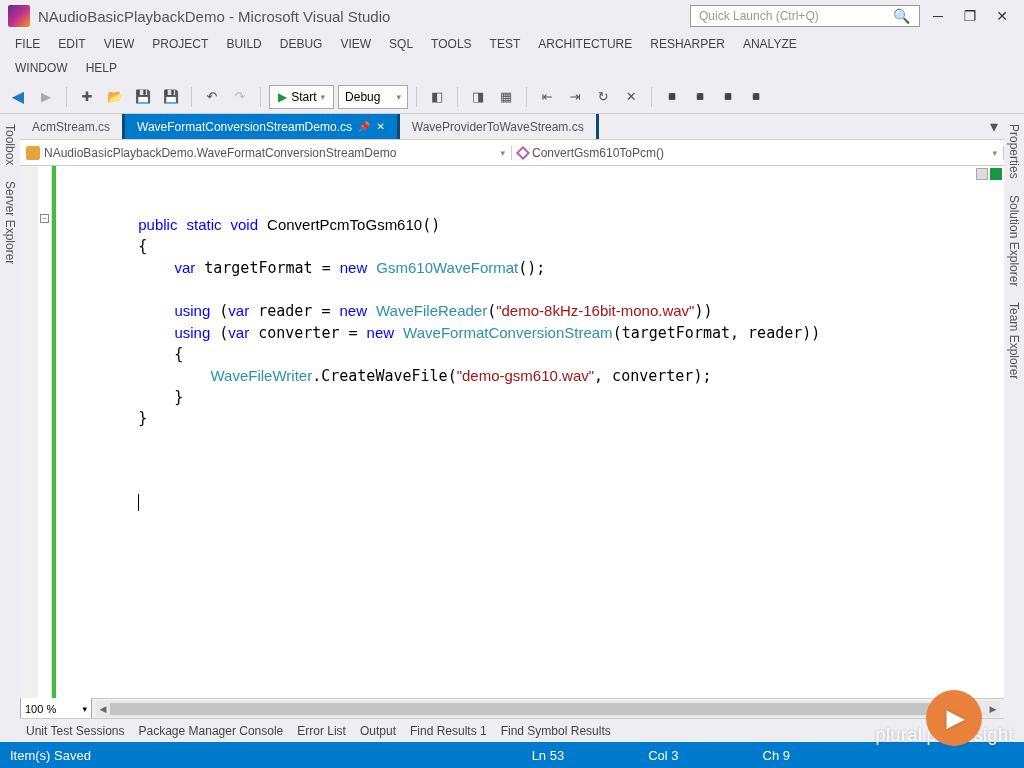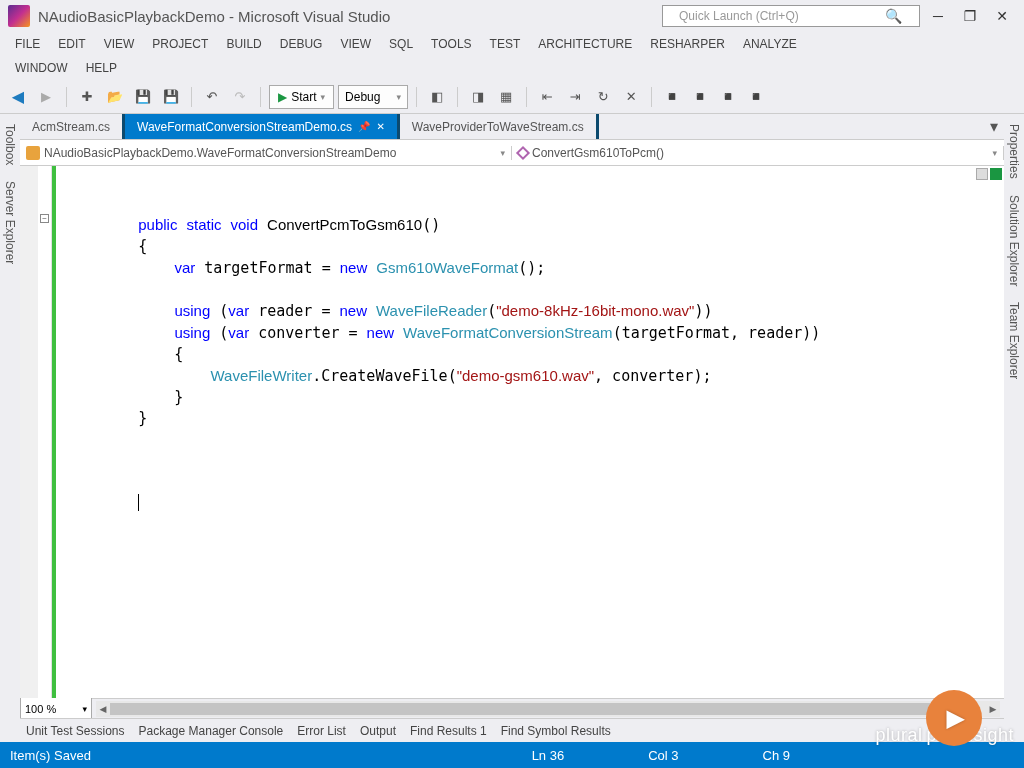--- a/index.html
+++ b/index.html
@@ -4,21 +4,21 @@
 <style>
 * { margin: 0; padding: 0; box-sizing: border-box; font-family: "Segoe UI", Tahoma, sans-serif; }
 html, body { width: 1024px; height: 768px; overflow: hidden; background: #fff; }
 .window { width: 1024px; height: 768px; display: flex; flex-direction: column; background: #eeeef2; }
 
 
 .titlebar { height: 32px; display: flex; align-items: center; padding: 0 8px; background: #eeeef2; }
 .titlebar .vslogo { width: 22px; height: 22px; margin-right: 8px; background: linear-gradient(135deg, #5c2d91, #c22f90 50%, #f7941d); border-radius: 2px; }
 .titlebar .title { flex: 0 0 auto; color: #555; font-size: 15px; }
 .titlebar .spacer { flex: 1; }
-.titlebar .quick-launch { width: 258px; height: 22px; border: 1px solid #999; background: #fff; display: flex; align-items: center; padding: 0 16px; font-size: 12px; color: #999; }
+.titlebar .quick-launch { width: 230px; height: 22px; border: 1px solid #999; background: #fff; display: flex; align-items: center; padding: 0 8px; font-size: 12px; color: #999; }
 .titlebar .quick-launch span.icon { margin-left: auto; font-size: 14px; color: #555; }
 .titlebar .winbtn { width: 28px; height: 22px; display: flex; align-items: center; justify-content: center; font-size: 14px; color: #333; margin-left: 4px; cursor: pointer; }
 
 
 .menubar { height: 24px; display: flex; align-items: center; padding: 0 6px; background: #eeeef2; font-size: 12px; color: #444; }
 .menubar .mitem { padding: 2px 9px; cursor: pointer; }
 .menubar-row2 { height: 24px; display: flex; align-items: center; padding: 0 6px; background: #eeeef2; font-size: 12px; color: #444; }
 .menubar-row2 .mitem { padding: 2px 9px; cursor: pointer; }
 
 
@@ -258,21 +258,21 @@
     <div class="sidetab-right">
       <div class="vtab">Properties</div>
       <div class="vtab">Solution Explorer</div>
       <div class="vtab">Team Explorer</div>
     </div>
   </div>
 
   <div class="statusbar">
     <div class="cell">Item(s) Saved</div>
     <div class="spacer"></div>
-    <div class="cell">Ln 36</div>
+    <div class="cell">Ln 53</div>
     <div class="cell">Col 3</div>
     <div class="cell">Ch 9</div>
     <div style="width:140px;"></div>
   </div>
 </div>
 
 <div class="brand">
   plural<span class="ball"></span><span style="margin-left:-60px;">pluralsight</span>
 </div>
 

